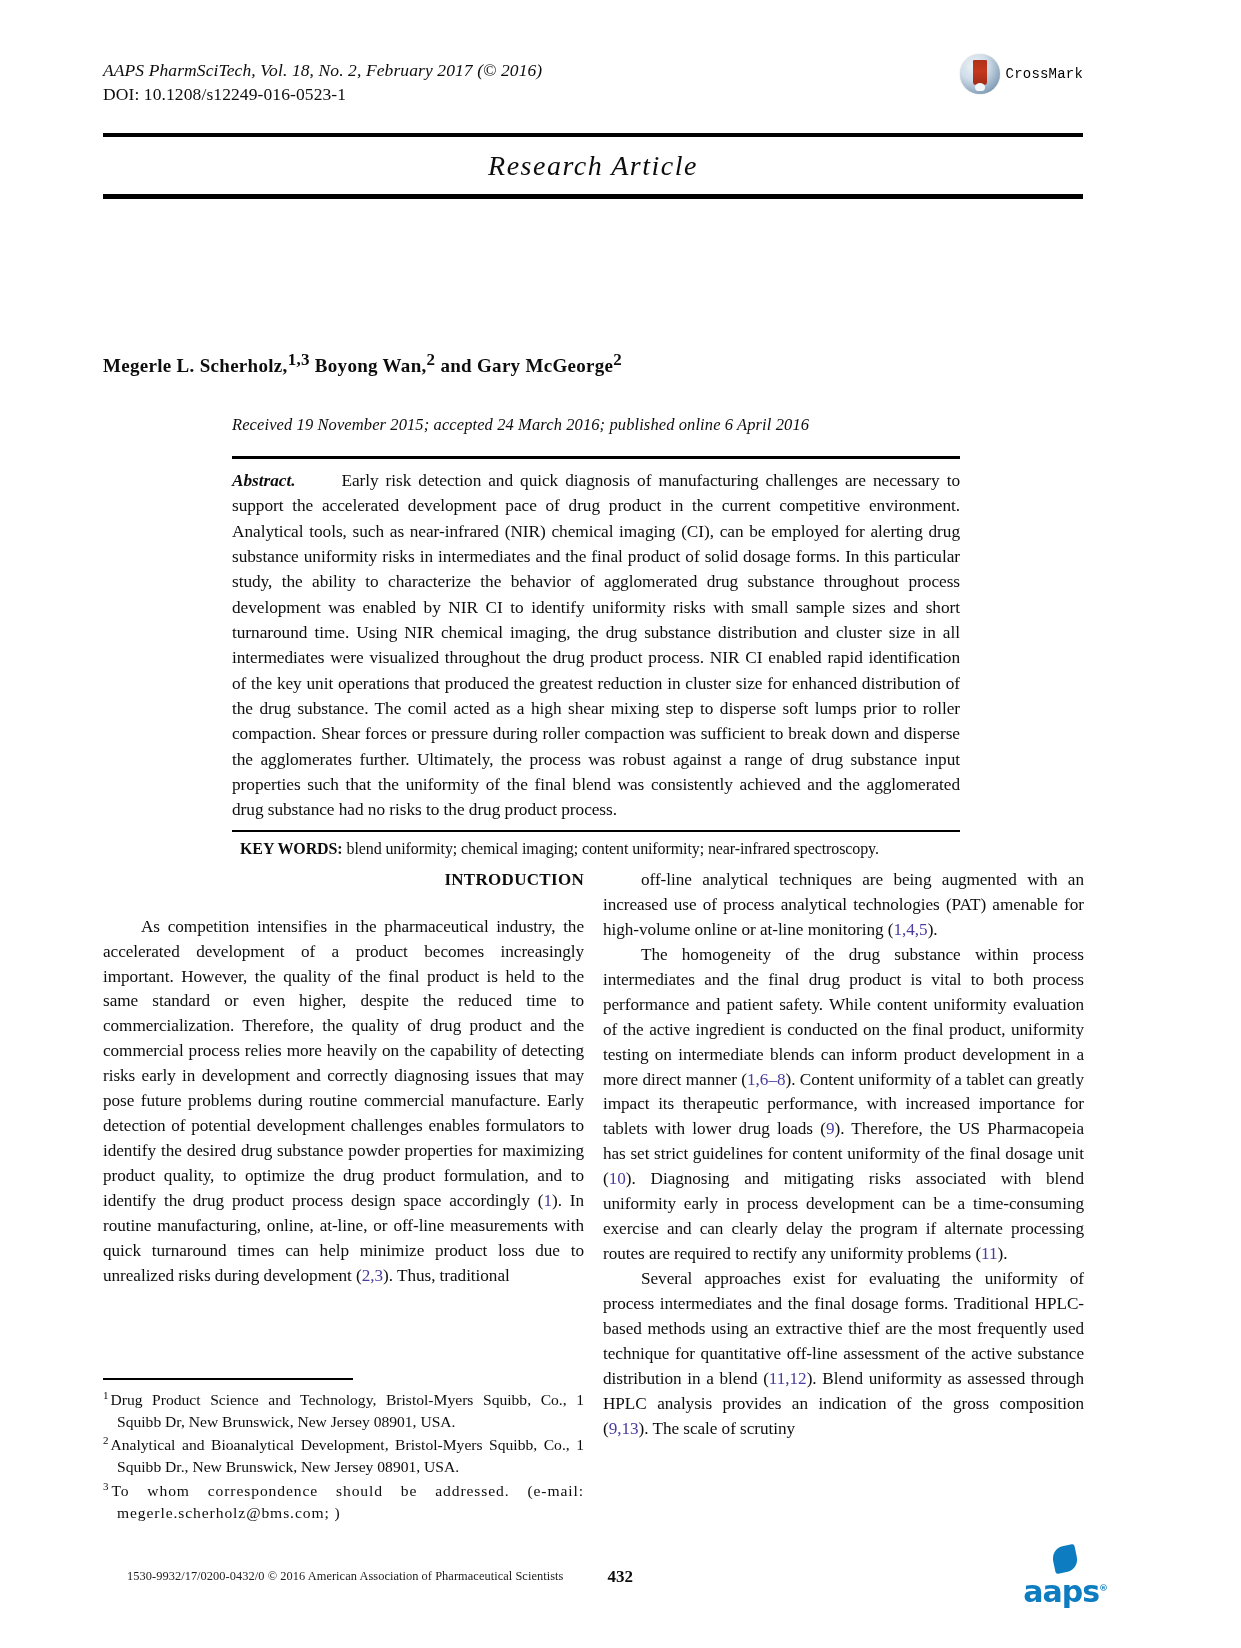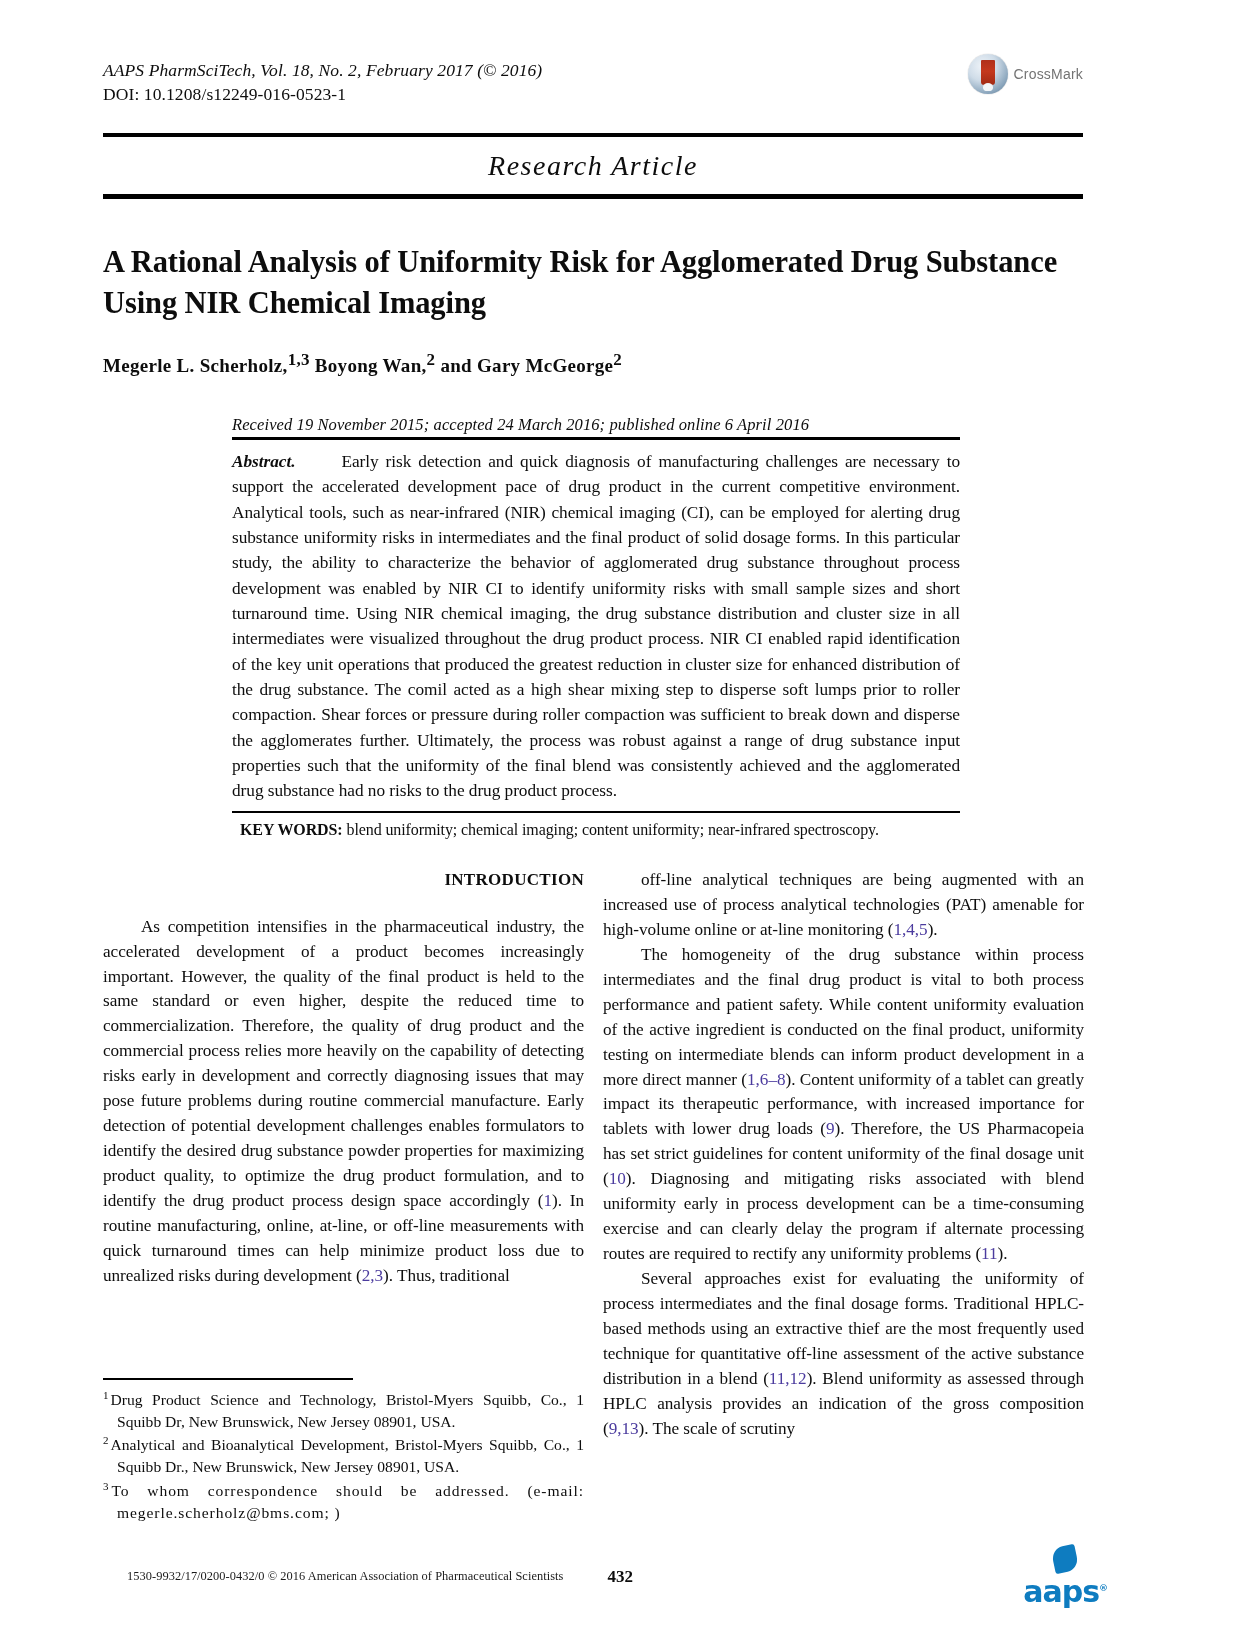--- a/index.html
+++ b/index.html
@@ -73,23 +73,23 @@
   .crossmark-badge::before {
     content: "";
     position: absolute;
     left: 15px; top: 29px;
     width: 10px; height: 8px;
     background: #f2f5f8;
     border-radius: 50% 50% 45% 45%;
     z-index: 2;
   }
   .crossmark-text {
-    font-family: Liberation Sans, sans-serif;
+    font-family: Liberation Mono, monospace;
     font-size: 14px;
-    color: #737373;
+    color: #000000;
     letter-spacing: 0.2px;
   }
 
   
   .banner {
     position: absolute;
     left: 103px;
     top: 133px;
     width: 980px;
   }
@@ -136,21 +136,21 @@
   
   .abstract-block {
     position: absolute;
     left: 232px;
     top: 415px;
     width: 728px;
   }
   .received-line {
     font-style: italic;
     font-size: 16.5px;
-    padding-bottom: 2px;
+    padding-bottom: 21px;
     letter-spacing: 0.1px;
   }
   .rule-med { height: 3px; background: #000; }
   .rule-thin { height: 2px; background: #000; }
   .abstract-body {
     text-align: justify;
     font-size: 17.3px;
     line-height: 1.465;
     padding: 9px 0 7px;
     letter-spacing: -0.05px;
@@ -279,21 +279,20 @@
       <div class="crossmark-text">CrossMark</div>
     </div>
   </div>
 
   <div class="banner">
     <div class="rule-thick-top"></div>
     <div class="banner-title">Research Article</div>
     <div class="rule-thick-bottom"></div>
   </div>
 
-  <h1 class="article-title">A Rational Analysis of Uniformity Risk for Agglomerated Drug Substance Using NIR Chemical Imaging</h1>
 
   <div class="authors">
     <span>Megerle L. Scherholz,</span><sup>1,3</sup><span> Boyong Wan,</span><sup>2</sup><span> and Gary McGeorge</span><sup>2</sup>
   </div>
 
   <div class="abstract-block">
     <div class="received-line">Received 19 November 2015; accepted 24 March 2016; published online 6 April 2016</div>
     <div class="rule-med"></div>
     <div class="abstract-body">
       <span class="abstract-label">Abstract.</span><span>Early risk detection and quick diagnosis of manufacturing challenges are necessary to support the accelerated development pace of drug product in the current competitive environment. Analytical tools, such as near-infrared (NIR) chemical imaging (CI), can be employed for alerting drug substance uniformity risks in intermediates and the final product of solid dosage forms. In this particular study, the ability to characterize the behavior of agglomerated drug substance throughout process development was enabled by NIR CI to identify uniformity risks with small sample sizes and short turnaround time. Using NIR chemical imaging, the drug substance distribution and cluster size in all intermediates were visualized throughout the drug product process. NIR CI enabled rapid identification of the key unit operations that produced the greatest reduction in cluster size for enhanced distribution of the drug substance. The comil acted as a high shear mixing step to disperse soft lumps prior to roller compaction. Shear forces or pressure during roller compaction was sufficient to break down and disperse the agglomerates further. Ultimately, the process was robust against a range of drug substance input properties such that the uniformity of the final blend was consistently achieved and the agglomerated drug substance had no risks to the drug product process.</span>

